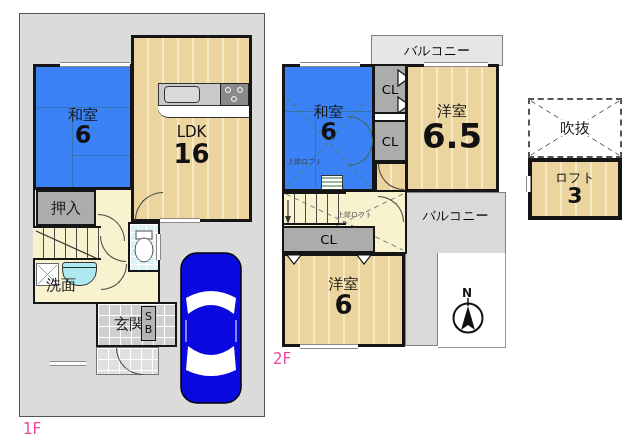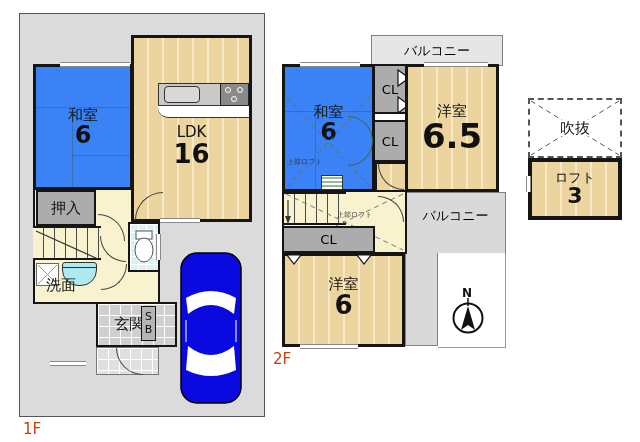--- a/index.html
+++ b/index.html
@@ -21,21 +21,21 @@
         background-image:linear-gradient(#ffffff 1px,transparent 1px),linear-gradient(90deg,#ffffff 1px,transparent 1px);
         background-size:11px 11px;}
   .toilet-tile{background-color:#d9f3f8;
         background-image:linear-gradient(#ffffff 1px,transparent 1px),linear-gradient(90deg,#ffffff 1px,transparent 1px);
         background-size:8px 8px;}
   .balcony{background:#e2e2e2;border:1.5px solid #808080;display:flex;align-items:center;justify-content:center;}
   .lblname{font-size:15px;line-height:1.1;color:#111;}
   .lblsize{font-size:24px;font-weight:bold;line-height:1;color:#111;}
   .lblsm{font-size:13px;color:#000000;}
   .lbltiny{font-size:7px;color:#333;white-space:nowrap;}
-  .floor-tag{font-size:15px;color:#c2410c;}
+  .floor-tag{font-size:15px;color:#ec4899;}
   .tline{position:absolute;background:rgba(40,90,40,.35);}
   .winh{position:absolute;height:5px;background:#fff;border-top:1px solid #8a8a8a;border-bottom:1px solid #8a8a8a;box-sizing:border-box;}
   .winv{position:absolute;width:5px;background:#fff;border-left:1px solid #8a8a8a;border-right:1px solid #8a8a8a;box-sizing:border-box;}
   .arc{position:absolute;box-sizing:border-box;}
   .stairs{background-color:#f8f2ce;
           background-image:repeating-linear-gradient(90deg,transparent 0 10px,#4a4a4a 10px 11px);
           border-top:2px solid #151515;border-bottom:2px solid #151515;}
   svg{display:block;}
 </style>
 </head>

